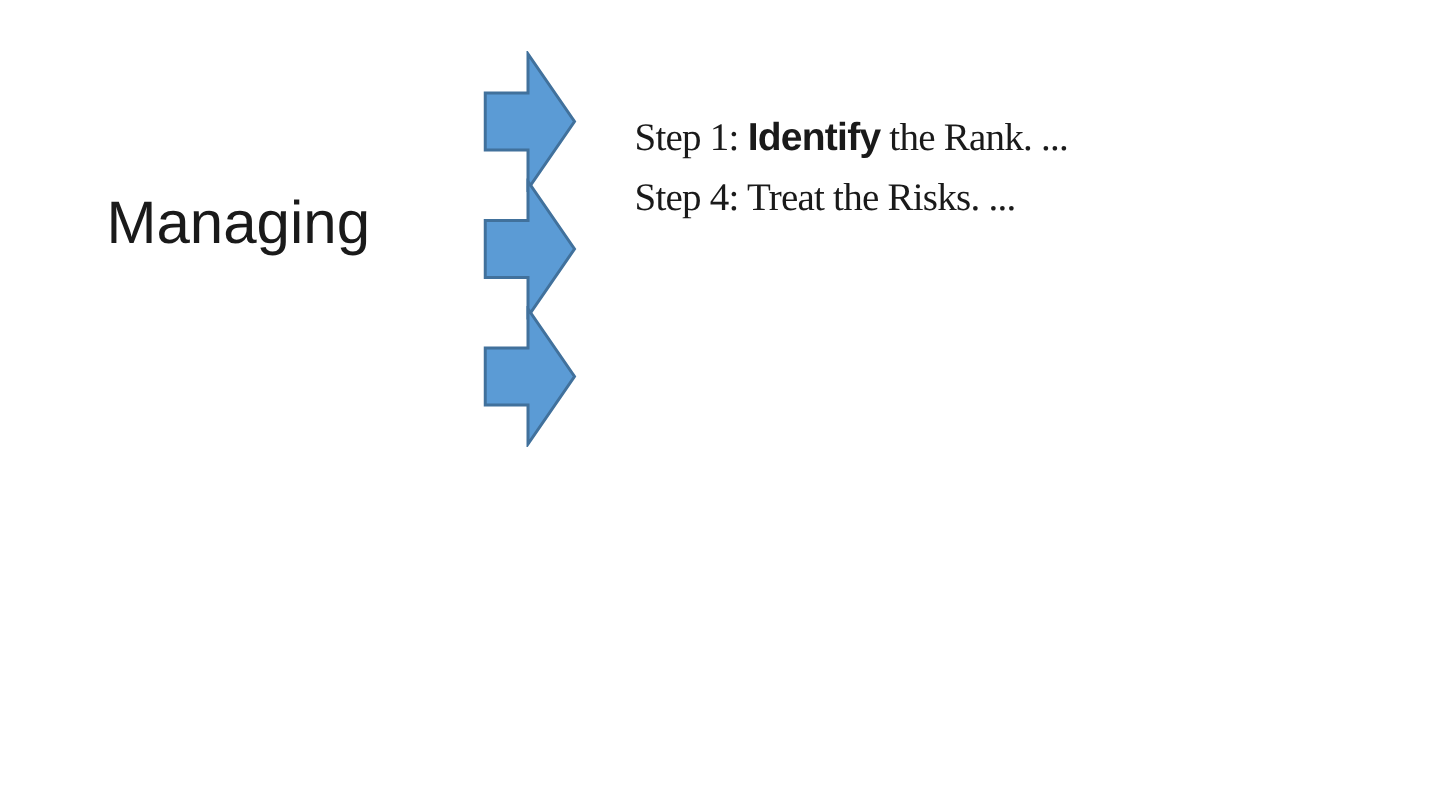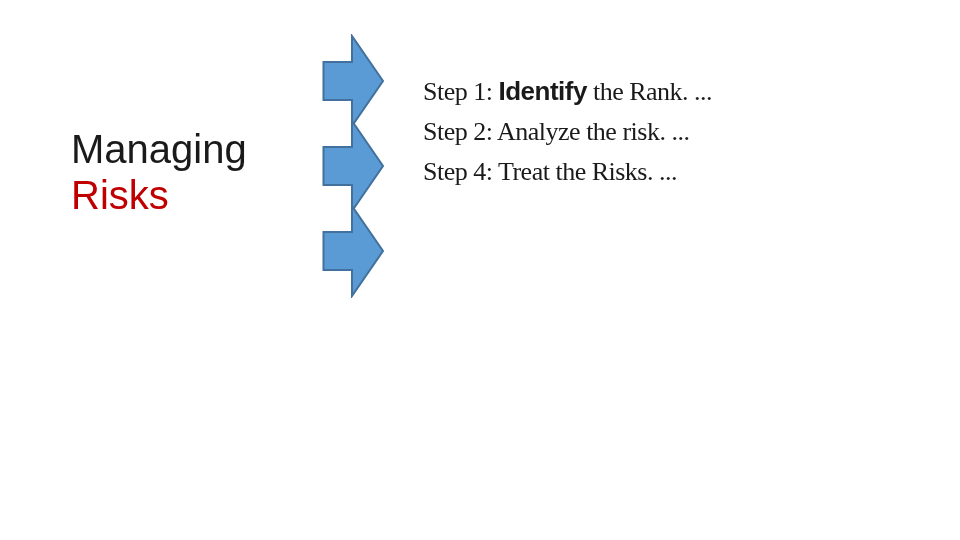--- a/index.html
+++ b/index.html
@@ -52,34 +52,32 @@
   .seg-bold { font-weight: 700; }
   .seg-regular { font-weight: 400; font-family: Liberation Serif, serif; }
 </style>
 </head>
 <body>
 
 <div class="slide" style="background: rgb(255, 255, 255);">
 
   <div class="title">
     <div style="color: rgb(26, 26, 26);">Managing</div>
-    <div style="color: rgb(192, 0, 0);">Risks</div>
   </div>
 
   <div class="arrow-group" id="arrow-group">
       <svg class="arrow" viewBox="0 0 63 94" width="63" height="94" style="top: 34px;">
         <polygon points="1.5,28 30,28 30,2 61,47 30,92 30,66 1.5,66" fill="#5b9bd5" stroke="#41719c" stroke-width="2" stroke-linejoin="miter"></polygon>
       </svg>
       <svg class="arrow" viewBox="0 0 63 94" width="63" height="94" style="top: 119px;">
         <polygon points="1.5,28 30,28 30,2 61,47 30,92 30,66 1.5,66" fill="#5b9bd5" stroke="#41719c" stroke-width="2" stroke-linejoin="miter"></polygon>
       </svg>
       <svg class="arrow" viewBox="0 0 63 94" width="63" height="94" style="top: 204px;">
         <polygon points="1.5,28 30,28 30,2 61,47 30,92 30,66 1.5,66" fill="#5b9bd5" stroke="#41719c" stroke-width="2" stroke-linejoin="miter"></polygon>
       </svg>
     </div>
 
   <div class="steps" id="steps" style="color: rgb(26, 26, 26);">
       <div class="step-line"><span class="seg-regular">Step 1: </span><span class="seg-bold">Identify</span><span class="seg-regular"> the Rank. ...</span></div>
-      <div class="step-line"><span class="seg-regular">Step 2: Analyze the risk. ...</span></div>
       <div class="step-line"><span class="seg-regular">Step 4: Treat the Risks. ...</span></div>
     </div>
 
 </div>
 
 </body></html>

